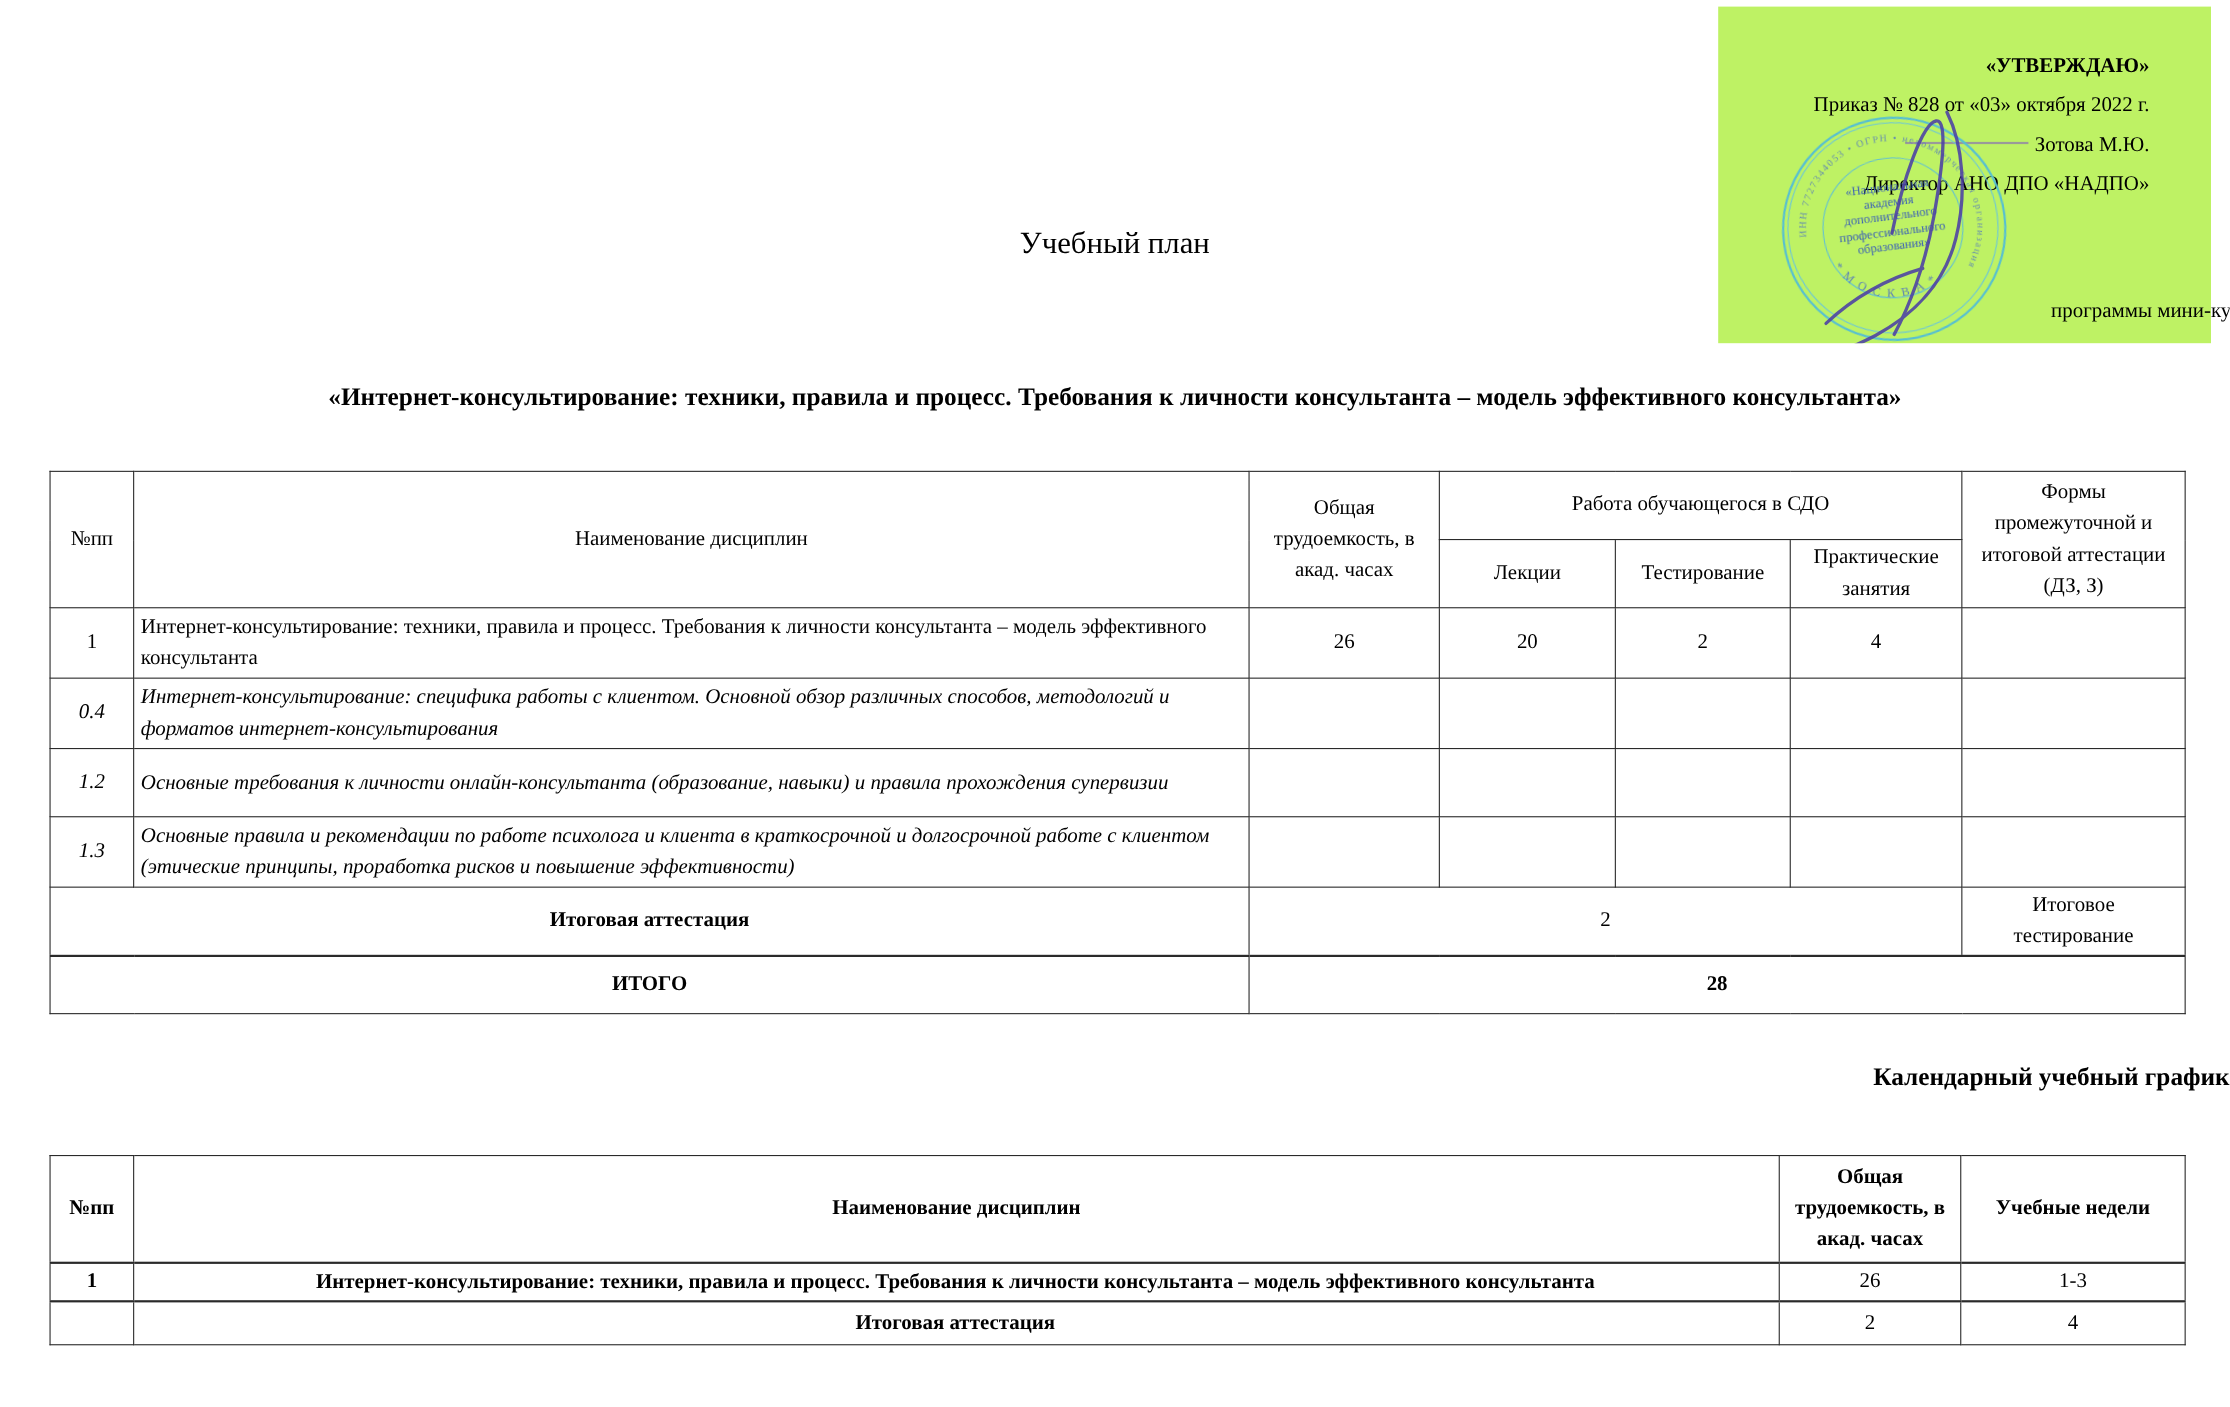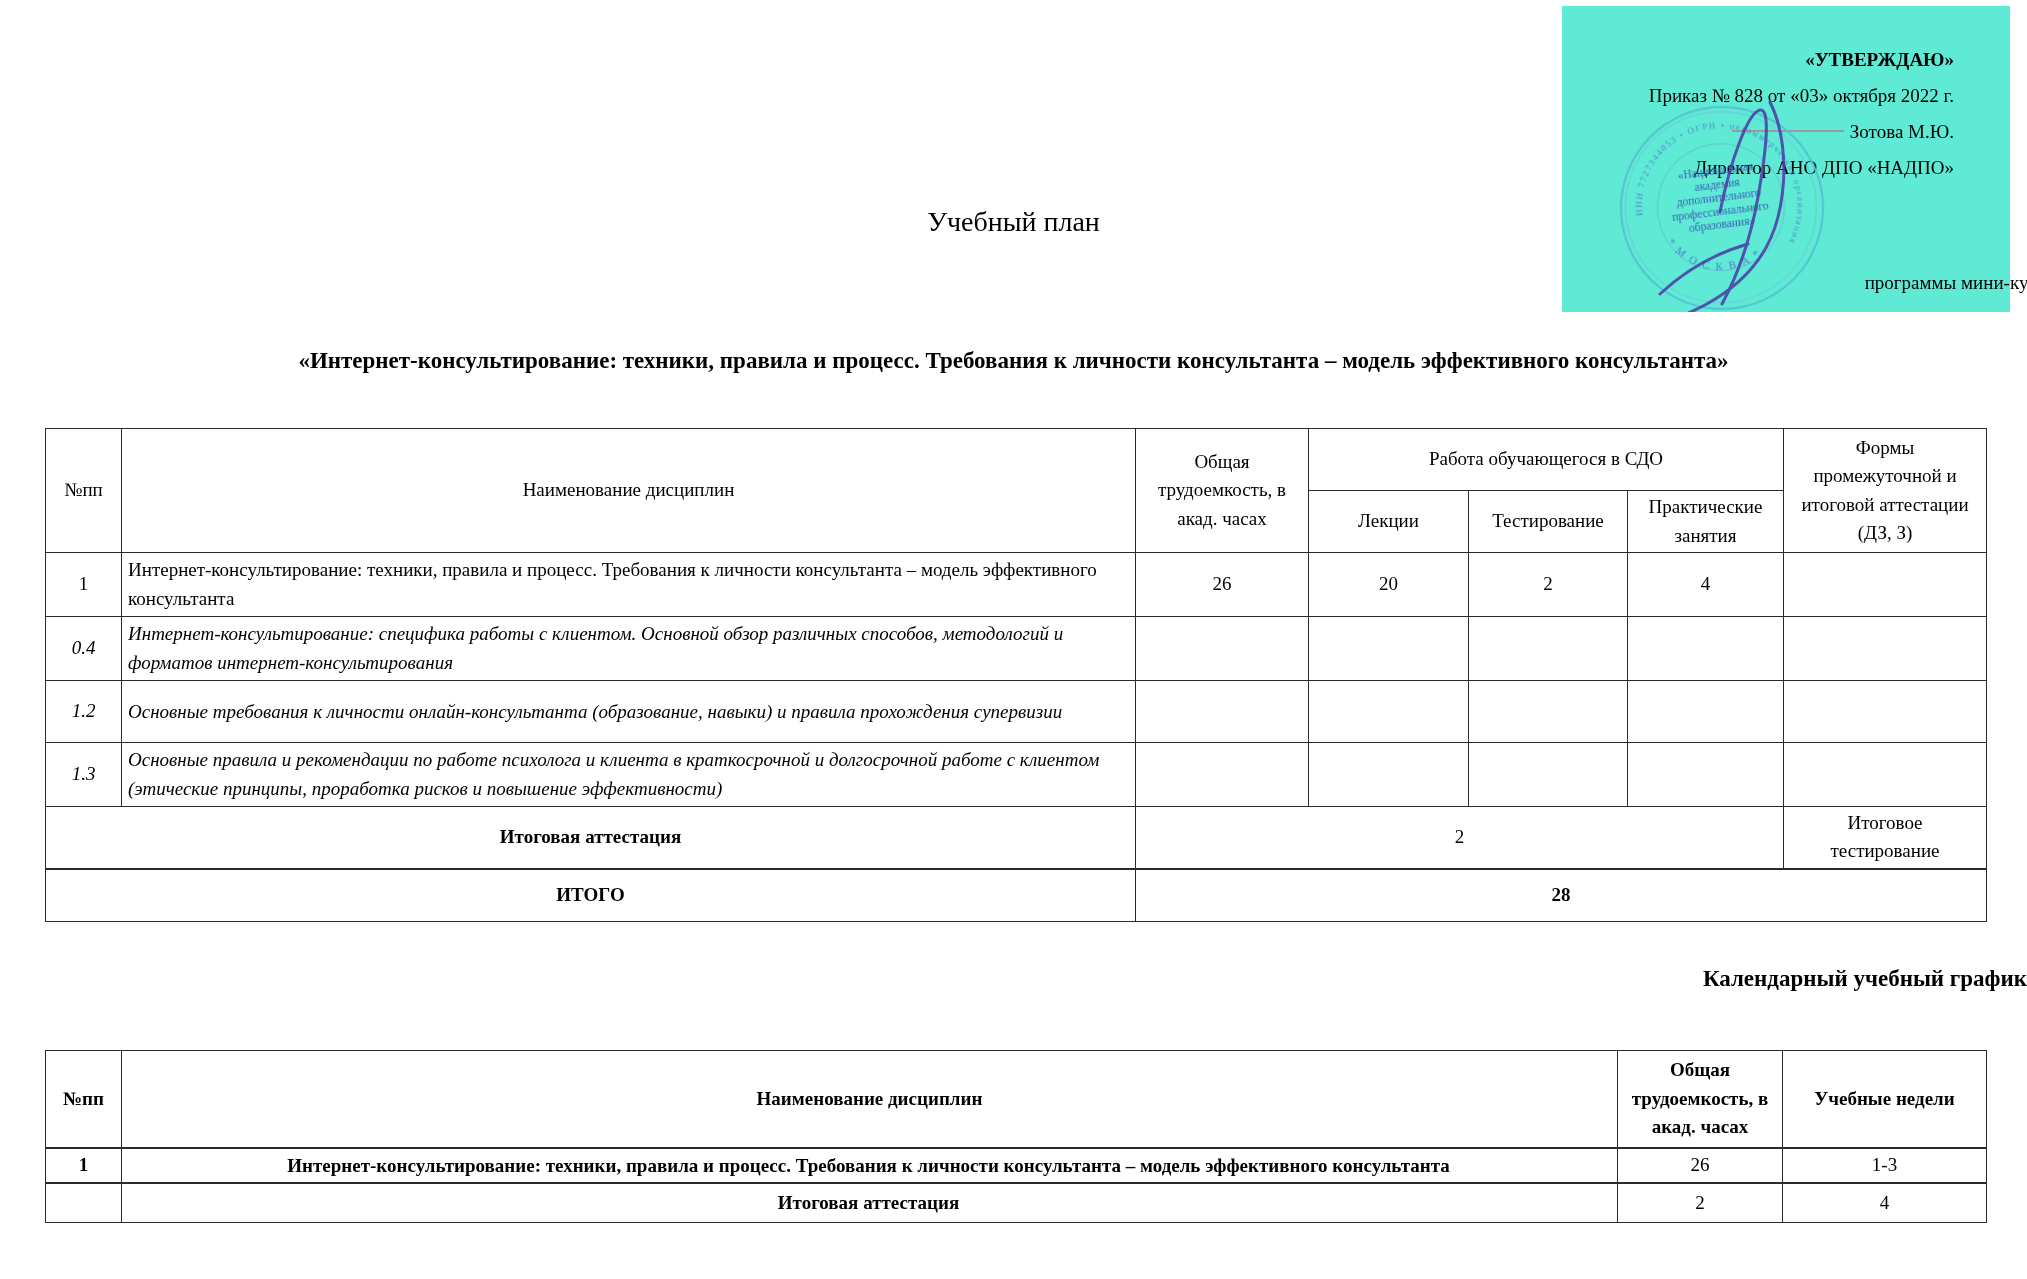--- a/index.html
+++ b/index.html
@@ -7,21 +7,21 @@
     width:2027px; height:1279px; position:relative;
     background:#ffffff; color:#000;
     font-family:"Liberation Serif", serif;
     overflow:hidden;
   }
   .abs { position:absolute; }
 
   
   .approval-block {
     left:1562px; top:6px; width:448px; height:306px;
-    background:#5eead4;
+    background:#bef264;
   }
   .appr-lines {
     position:absolute; right:56px; top:36px;
     text-align:right; font-size:19px; line-height:36px; white-space:nowrap;
   }
   .appr-approve { font-weight:bold; }
   .sig-underline {
     display:inline-block; width:112px; height:1px;
     border-bottom:2px solid #9a9a9a; margin-right:6px; vertical-align:6px;
   }

